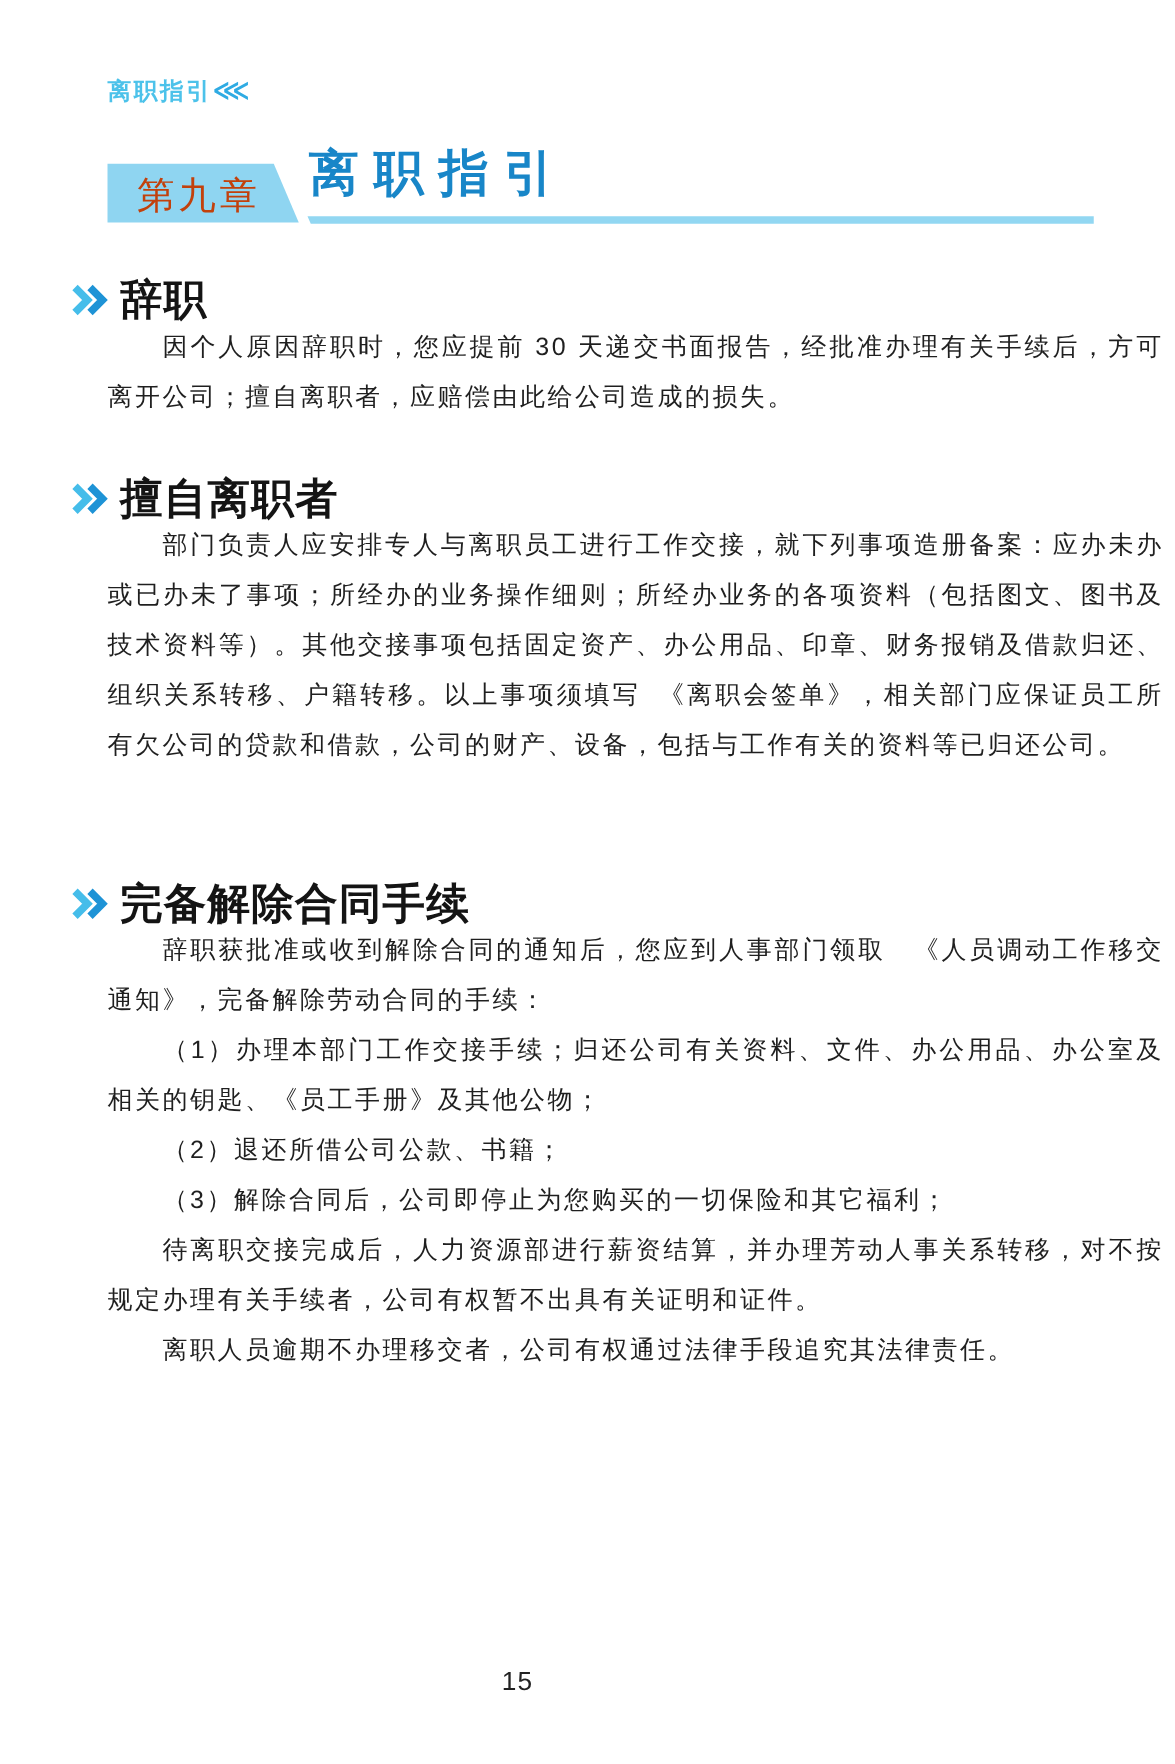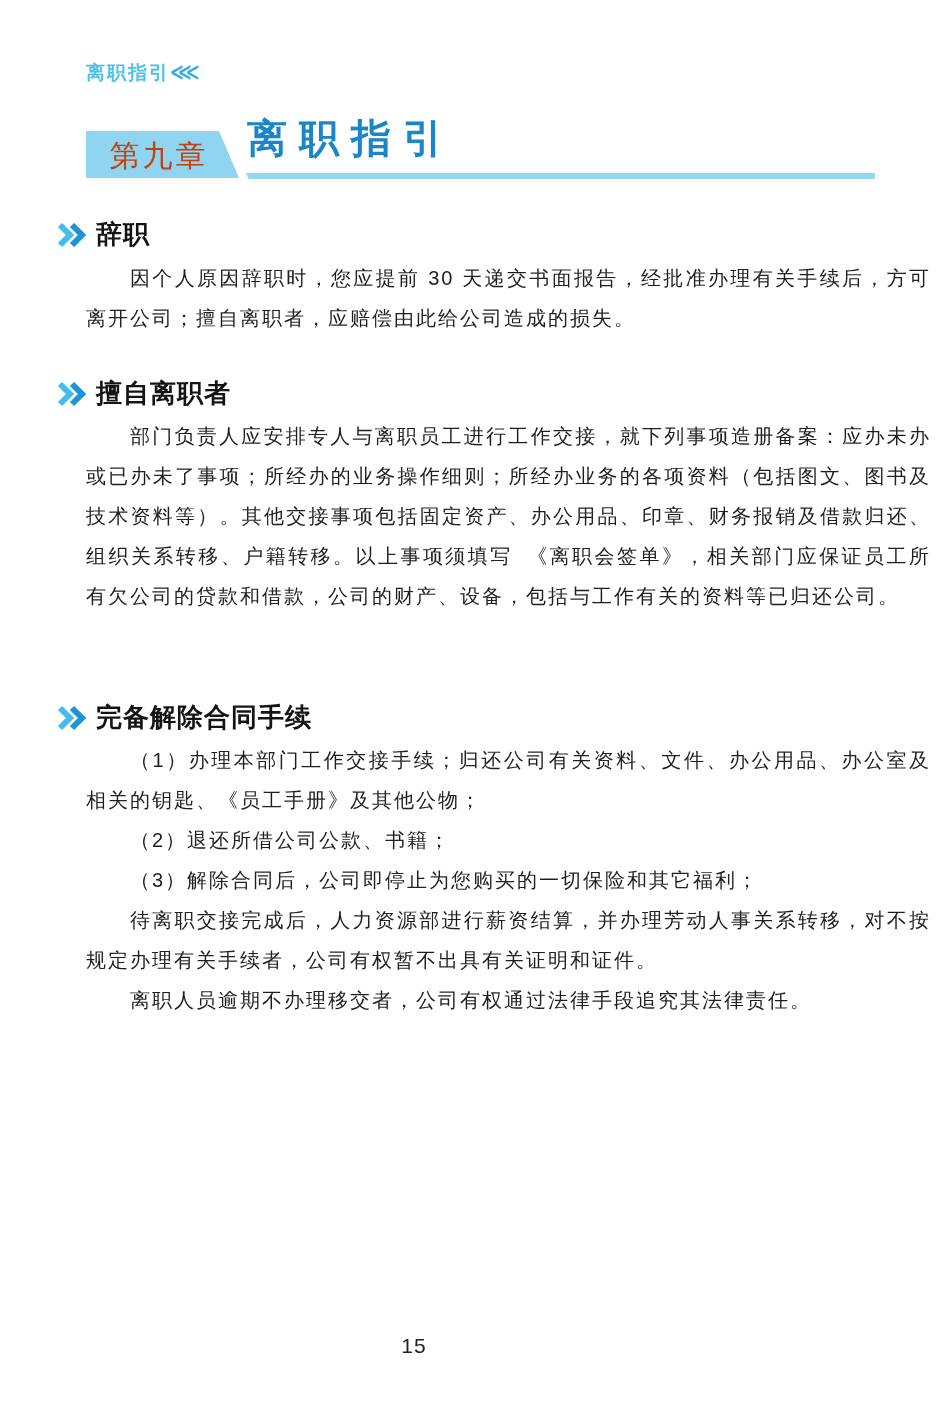--- a/index.html
+++ b/index.html
@@ -35,21 +35,21 @@
   .chapter-title{
     position:absolute;left:247px;top:111px;
     font-size:40px;font-weight:900;color:var(--title-blue);
     letter-spacing:12px;white-space:nowrap;
   }
   .section-heading{
     position:absolute;left:57px;
     display:flex;align-items:center;gap:7px;
   }
   .section-heading h2{
-    font-size:26px;font-weight:900;color:#141414;letter-spacing:1px;
+    font-size:34px;font-weight:900;color:#141414;letter-spacing:1px;
   }
   .chev-icon{flex:0 0 auto;display:block;}
   .body-block{
     position:absolute;left:86px;width:845px;
     font-size:20px;line-height:40px;letter-spacing:2px;
     text-align:justify;color:var(--ink);
   }
   .body-block p{text-indent:44px;margin:0;}
   #sec1-heading{top:217px;}
   #sec1-body{top:258px;}
@@ -100,20 +100,21 @@
 </div>
 
 <div class="section-heading" id="sec3-heading">
   <svg class="chev-icon" width="32" height="26" viewBox="0 0 32 26" aria-hidden="true">
     <path d="M3 3 L13 13 L3 23" stroke="#45bdea" stroke-width="6" fill="none"></path>
     <path d="M15 3 L25 13 L15 23" stroke="#1e93d6" stroke-width="6" fill="none"></path>
   </svg>
   <h2>完备解除合同手续</h2>
 </div>
 <div class="body-block" id="sec3-body">
+  <p>辞职获批准或收到解除合同的通知后，您应到人事部门领取　《人员调动工作移交通知》，完备解除劳动合同的手续：</p>
   <p>（1）办理本部门工作交接手续；归还公司有关资料、文件、办公用品、办公室及相关的钥匙、《员工手册》及其他公物；</p>
   <p>（2）退还所借公司公款、书籍；</p>
   <p>（3）解除合同后，公司即停止为您购买的一切保险和其它福利；</p>
   <p>待离职交接完成后，人力资源部进行薪资结算，并办理芳动人事关系转移，对不按规定办理有关手续者，公司有权暂不出具有关证明和证件。</p>
   <p>离职人员逾期不办理移交者，公司有权通过法律手段追究其法律责任。</p>
 </div>
 
 <div class="page-number">15</div>
 
 </body></html>

